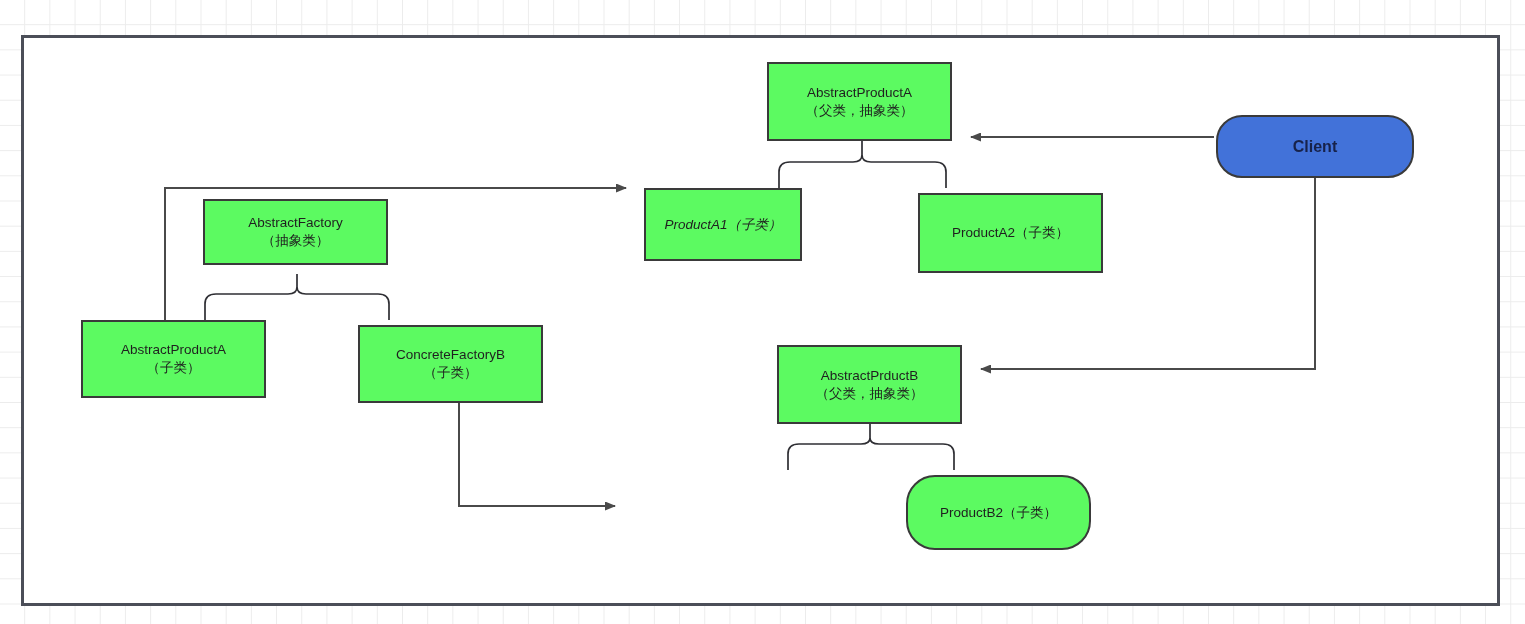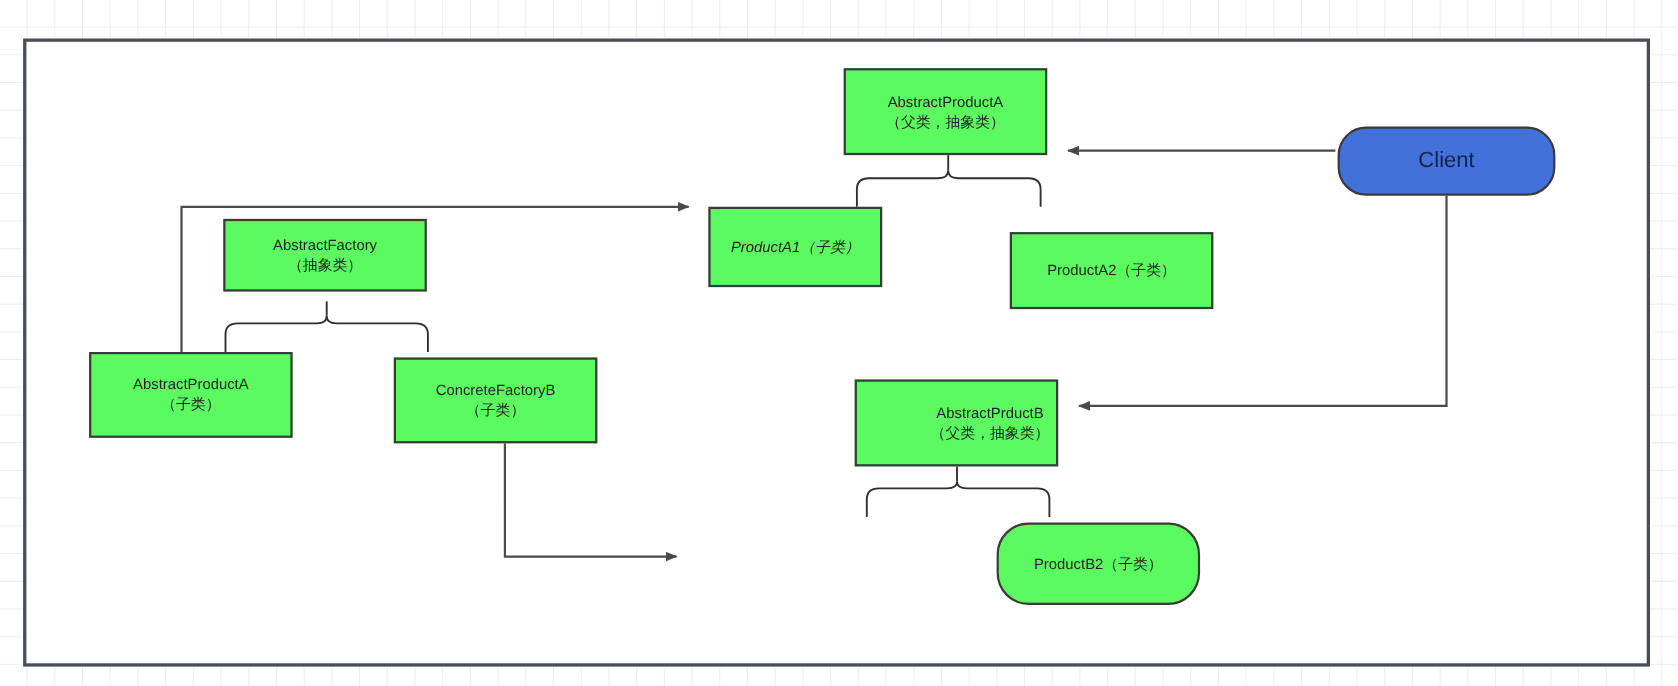--- a/index.html
+++ b/index.html
@@ -63,22 +63,22 @@
 
   .node.green {
     background: #5cfa61;
     border: 2.5px solid #3a3a3a;
   }
 
   .node.client {
     background: #4272d9;
     border: 2.5px solid #3a3a3a;
     border-radius: 26px;
-    font-weight: normal;
-    font-size: 20px;
+    font-weight: bold;
+    font-size: 16px;
     color: #17224a;
   }
 
   .node .lbl {
     display: block;
     padding: 0 6px;
   }
 </style>
 </head>
 <body>
@@ -128,35 +128,35 @@
 
   <div class="node green" style="left:203px; top:199px; width:185px; height:66px;">
     <span class="lbl">AbstractFactory
 （抽象类）</span>
   </div>
 
   <div class="node green" style="left:644px; top:188px; width:158px; height:73px;font-style:italic;">
     <span class="lbl">ProductA1（子类）</span>
   </div>
 
-  <div class="node green" style="left:918px; top:211px; width:185px; height:70px;">
+  <div class="node green" style="left:918px; top:193px; width:185px; height:80px;">
     <span class="lbl">ProductA2（子类）</span>
   </div>
 
   <div class="node green" style="left:81px; top:320px; width:185px; height:78px;">
     <span class="lbl">AbstractProductA
 （子类）</span>
   </div>
 
   <div class="node green" style="left:358px; top:325px; width:185px; height:78px;">
     <span class="lbl">ConcreteFactoryB
 （子类）</span>
   </div>
 
-  <div class="node green" style="left:777px; top:345px; width:185px; height:79px;justify-content:flex-end;">
+  <div class="node green" style="left:777px; top:345px; width:185px; height:79px;">
     <span class="lbl">AbstractPrductB
 （父类，抽象类）</span>
   </div>
 
 
   <div class="node green" style="left:906px; top:475px; width:185px; height:75px;border-radius:29px;">
     <span class="lbl">ProductB2（子类）</span>
   </div>
 
   <div class="node client" style="left:1216px; top:115px; width:198px; height:63px;">

